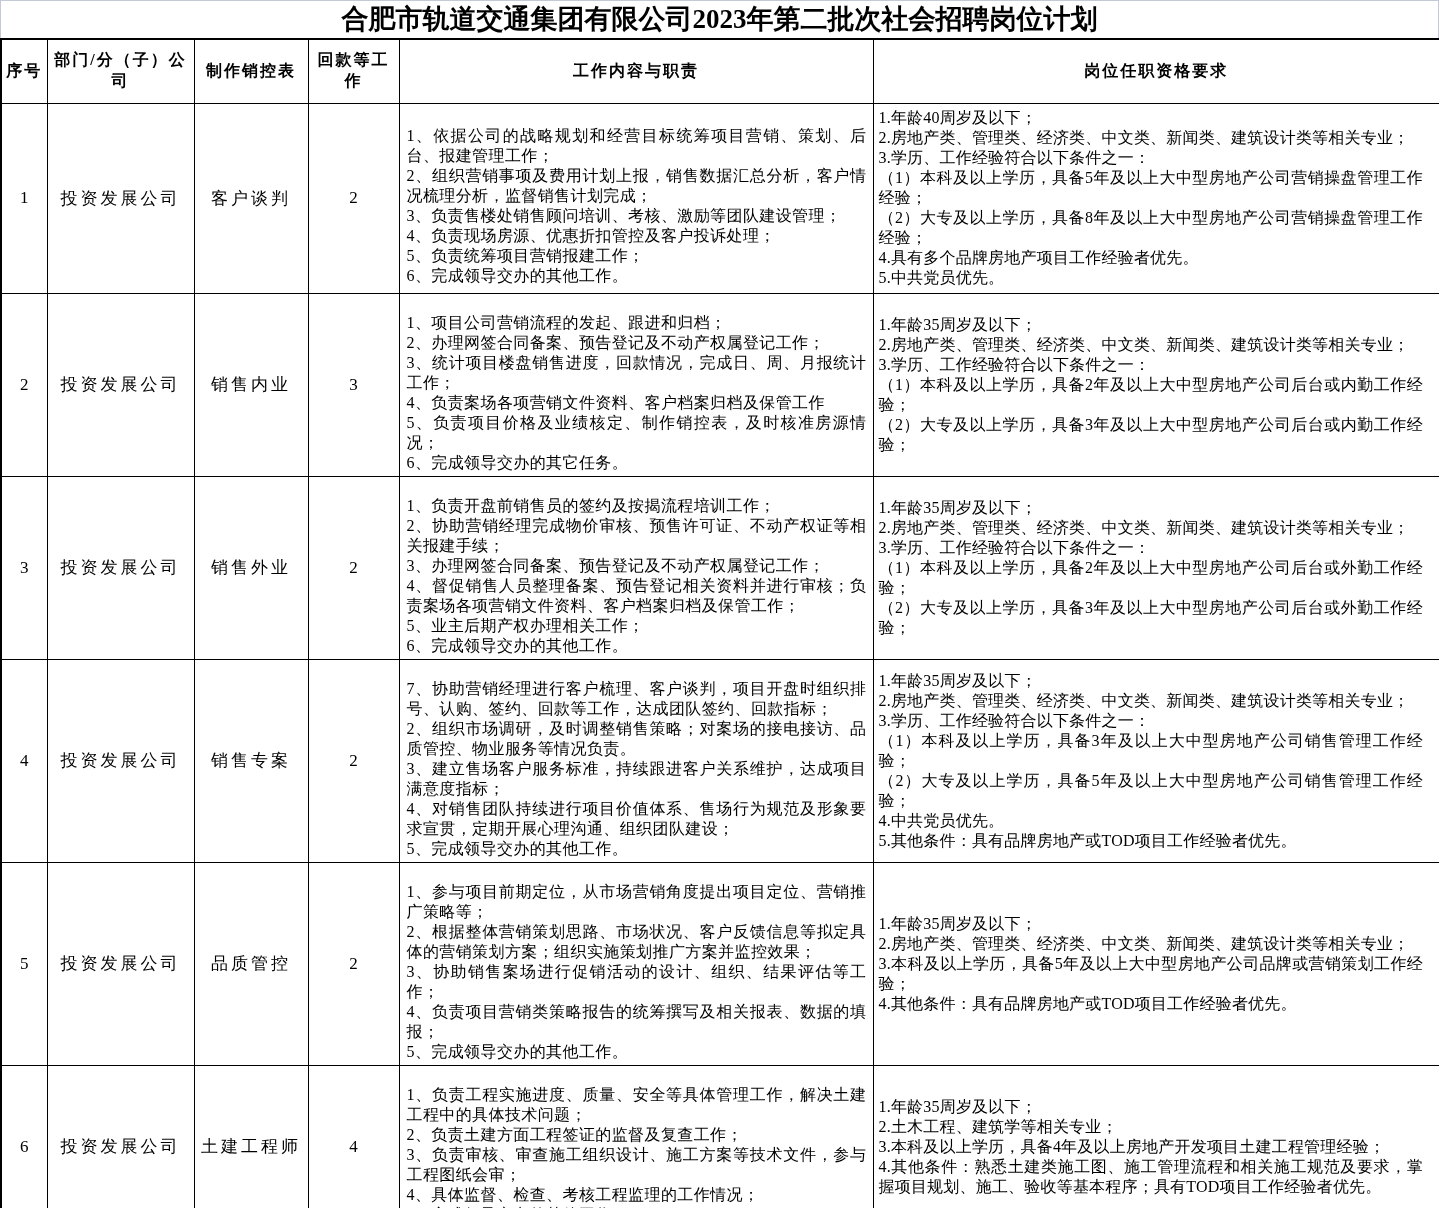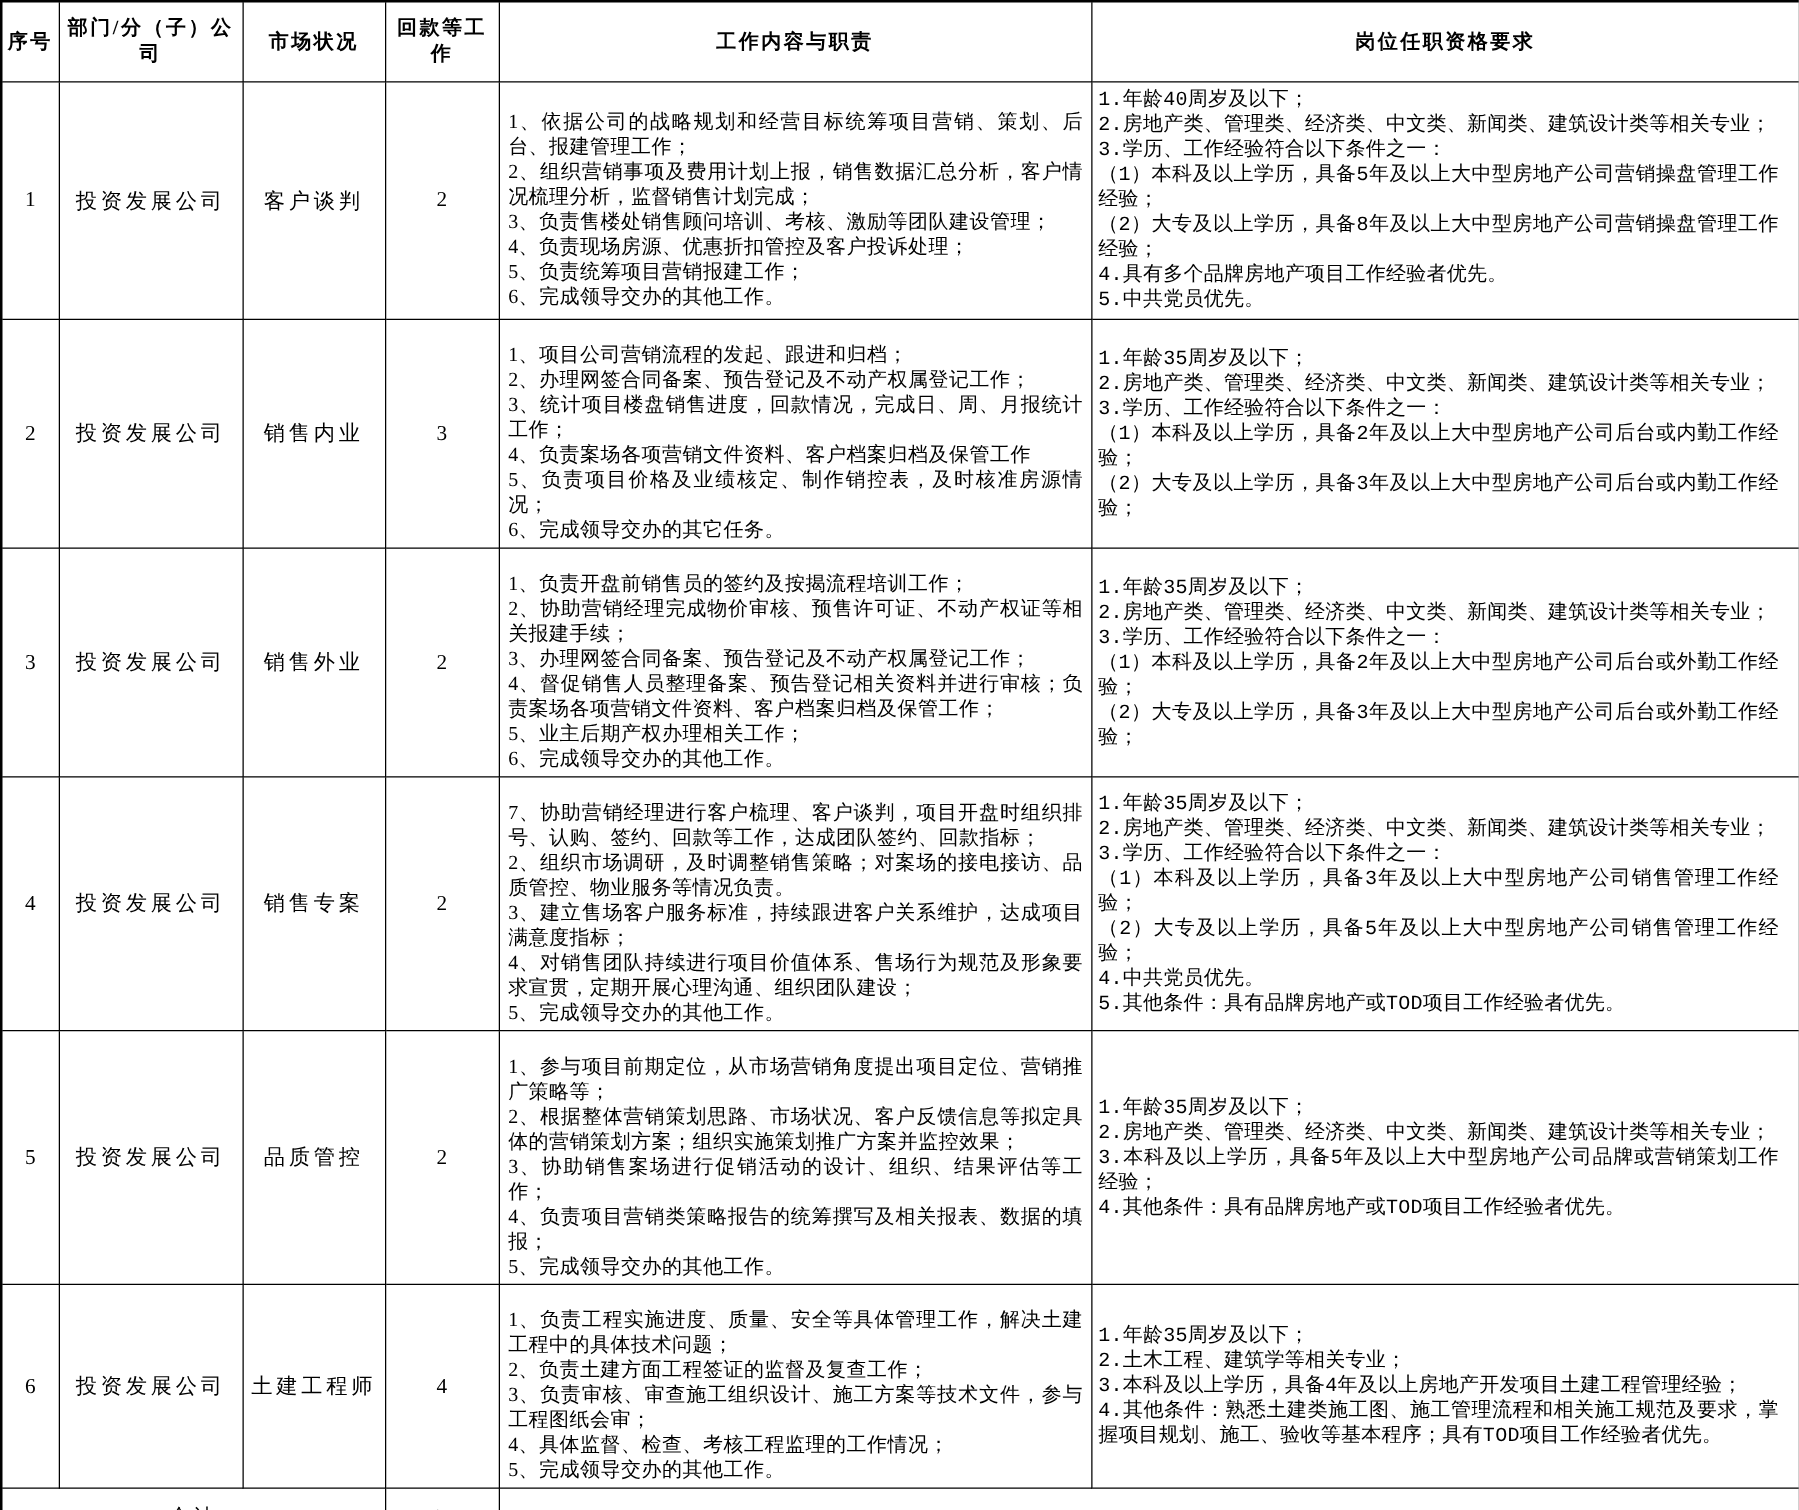--- a/index.html
+++ b/index.html
@@ -55,21 +55,20 @@
     white-space: pre-wrap;
     text-align: justify;
     font-size: 16px;
     line-height: 20px;
     padding: 19px 6px 3px 7px;
     letter-spacing: 0.4px;
   }
   td.qual {
     padding: 3px 16px 3px 5px;
     letter-spacing: 0.2px;
-    font-family: Liberation Mono, monospace;
   }
   tr.r1 { height: 190px; }
   tr.r2 { height: 160px; }
   tr.r3 { height: 175px; }
   tr.r4 { height: 195px; }
   tr.r5 { height: 180px; }
   tr.r6 { height: 153px; }
   tr.total { height: 48px; }
   td.total-label {
     text-align: center;
@@ -80,35 +79,36 @@
   td.total-num {
     text-align: center;
     vertical-align: middle;
     font-size: 16px;
   }
 </style>
 </head>
 <body>
 
 <div class="doc">
+  <div class="title-row">合肥市轨道交通集团有限公司2023年第二批次社会招聘岗位计划</div>
 
   <table class="grid">
     <colgroup>
       <col style="width:46px">
       <col style="width:147px">
       <col style="width:114px">
       <col style="width:91px">
       <col style="width:474px">
       <col style="width:567px">
     </colgroup>
     <thead>
       <tr class="hdr">
         <th class="colhead">序号</th>
         <th class="colhead">部门/分（子）公司</th>
-        <th class="colhead">市场状况</th>
+        <th class="colhead">制作销控表</th>
         <th class="colhead">回款等工作</th>
         <th class="colhead">工作内容与职责</th>
         <th class="colhead">岗位任职资格要求</th>
       </tr>
     </thead>
     <tbody>
       <tr class="r1">
         <td class="center">1</td>
         <td class="center spread">投资发展公司</td>
         <td class="center spread">客户谈判</td>

